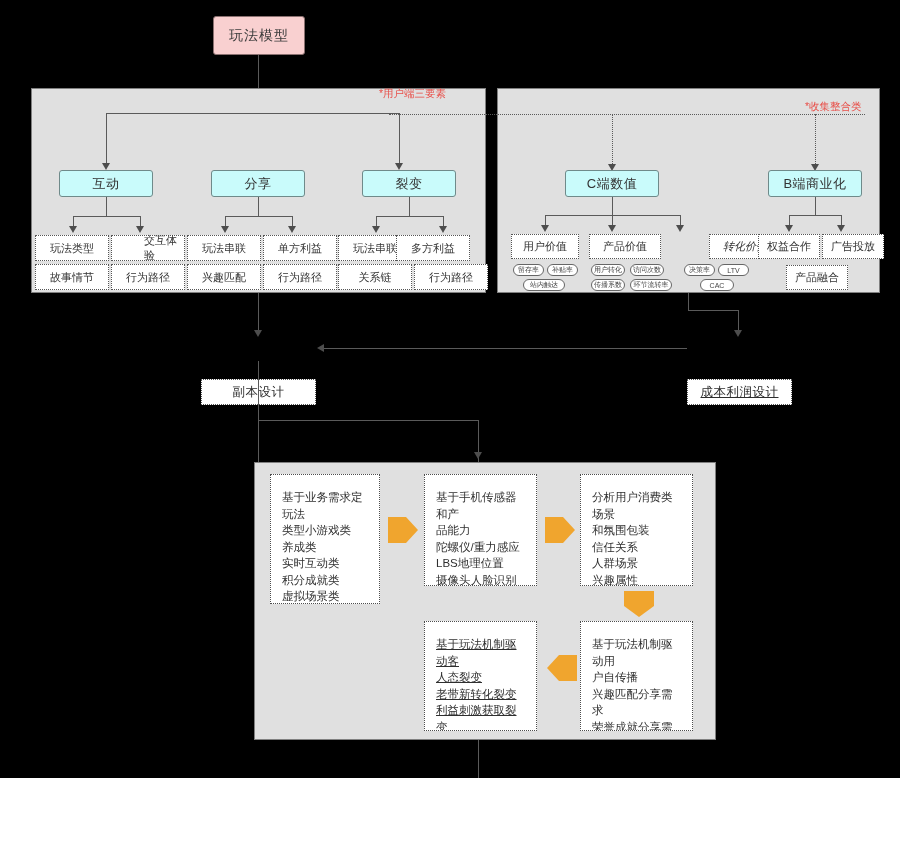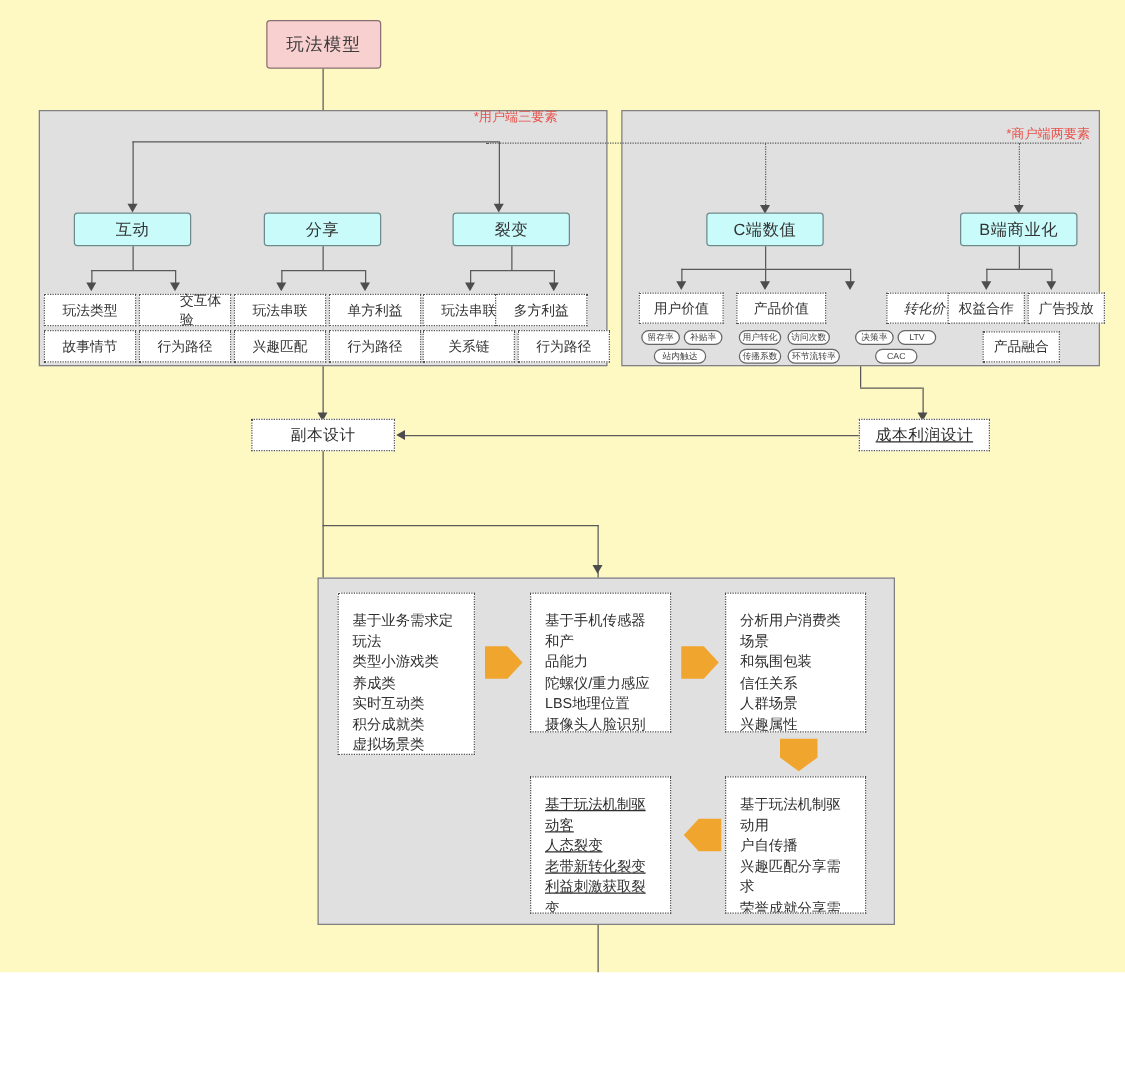--- a/index.html
+++ b/index.html
@@ -8,21 +8,21 @@
     background: #ffffff;
   }
   body {
     font-family: "Liberation Sans", "DejaVu Sans", sans-serif;
     color: #333333;
   }
   #canvas {
     position: relative;
     width: 900px;
     height: 778px;
-    background: #fef9c3;
+    background: #000000;
     overflow: hidden;
   }
   .abs { position: absolute; box-sizing: border-box; }
 
   
   .node-pink {
     background: #f9d0d0;
     border: 1px solid #8a7070;
     border-radius: 3px;
     display: flex; align-items: center; justify-content: center;
@@ -38,21 +38,21 @@
   .node-dotted {
     background: #ffffff;
     border: 1px dotted #555;
     display: flex; align-items: center; justify-content: center;
     font-size: 11px; color: #333;
   }
   .node-dotted-lg {
     background: #ffffff;
     border: 1px dotted #555;
     display: flex; align-items: center; justify-content: center;
-    font-size: 12.5px; color: #2d2d2d; letter-spacing: .5px;
+    font-size: 12.5px; color: #2d2d2d; letter-spacing: .5px; margin-top: 44px;
   }
   .pill {
     background: #ffffff;
     border: 1px solid #666;
     border-radius: 8px;
     display: flex; align-items: center; justify-content: center;
     font-size: 7px; color: #444;
     white-space: nowrap;
   }
   .group-box {
@@ -183,21 +183,21 @@
   </div>
   <div class="abs node-dotted" style="left:338px; top:264px; width:74px; height:26px;">
     <span>关系链</span>
   </div>
   <div class="abs node-dotted" style="left:414px; top:264px; width:74px; height:26px;">
     <span>行为路径</span>
   </div>
 
   <div class="abs group-box" style="left:497px; top:88px; width:383px; height:205px;"></div>
 
-  <div class="abs tag-red" style="left:805px; top:100px;">*商户端两要素</div>
+  <div class="abs tag-red" style="left:805px; top:100px;">*收集整合类</div>
 
   <div class="abs dotln-h" style="left:389px; top:114px; width:476px; height:0;"></div>
   <div class="abs dotln-v" style="left:612px; top:114px; height:54px;"></div>
   <div class="abs arr-down" style="left:608px; top:164px;"></div>
   <div class="abs dotln-v" style="left:815px; top:114px; height:54px;"></div>
   <div class="abs arr-down" style="left:811px; top:164px;"></div>
 
   <div class="abs node-cyan" style="left:565px; top:170px; width:94px; height:27px;">
     <span>C端数值</span>
   </div>

